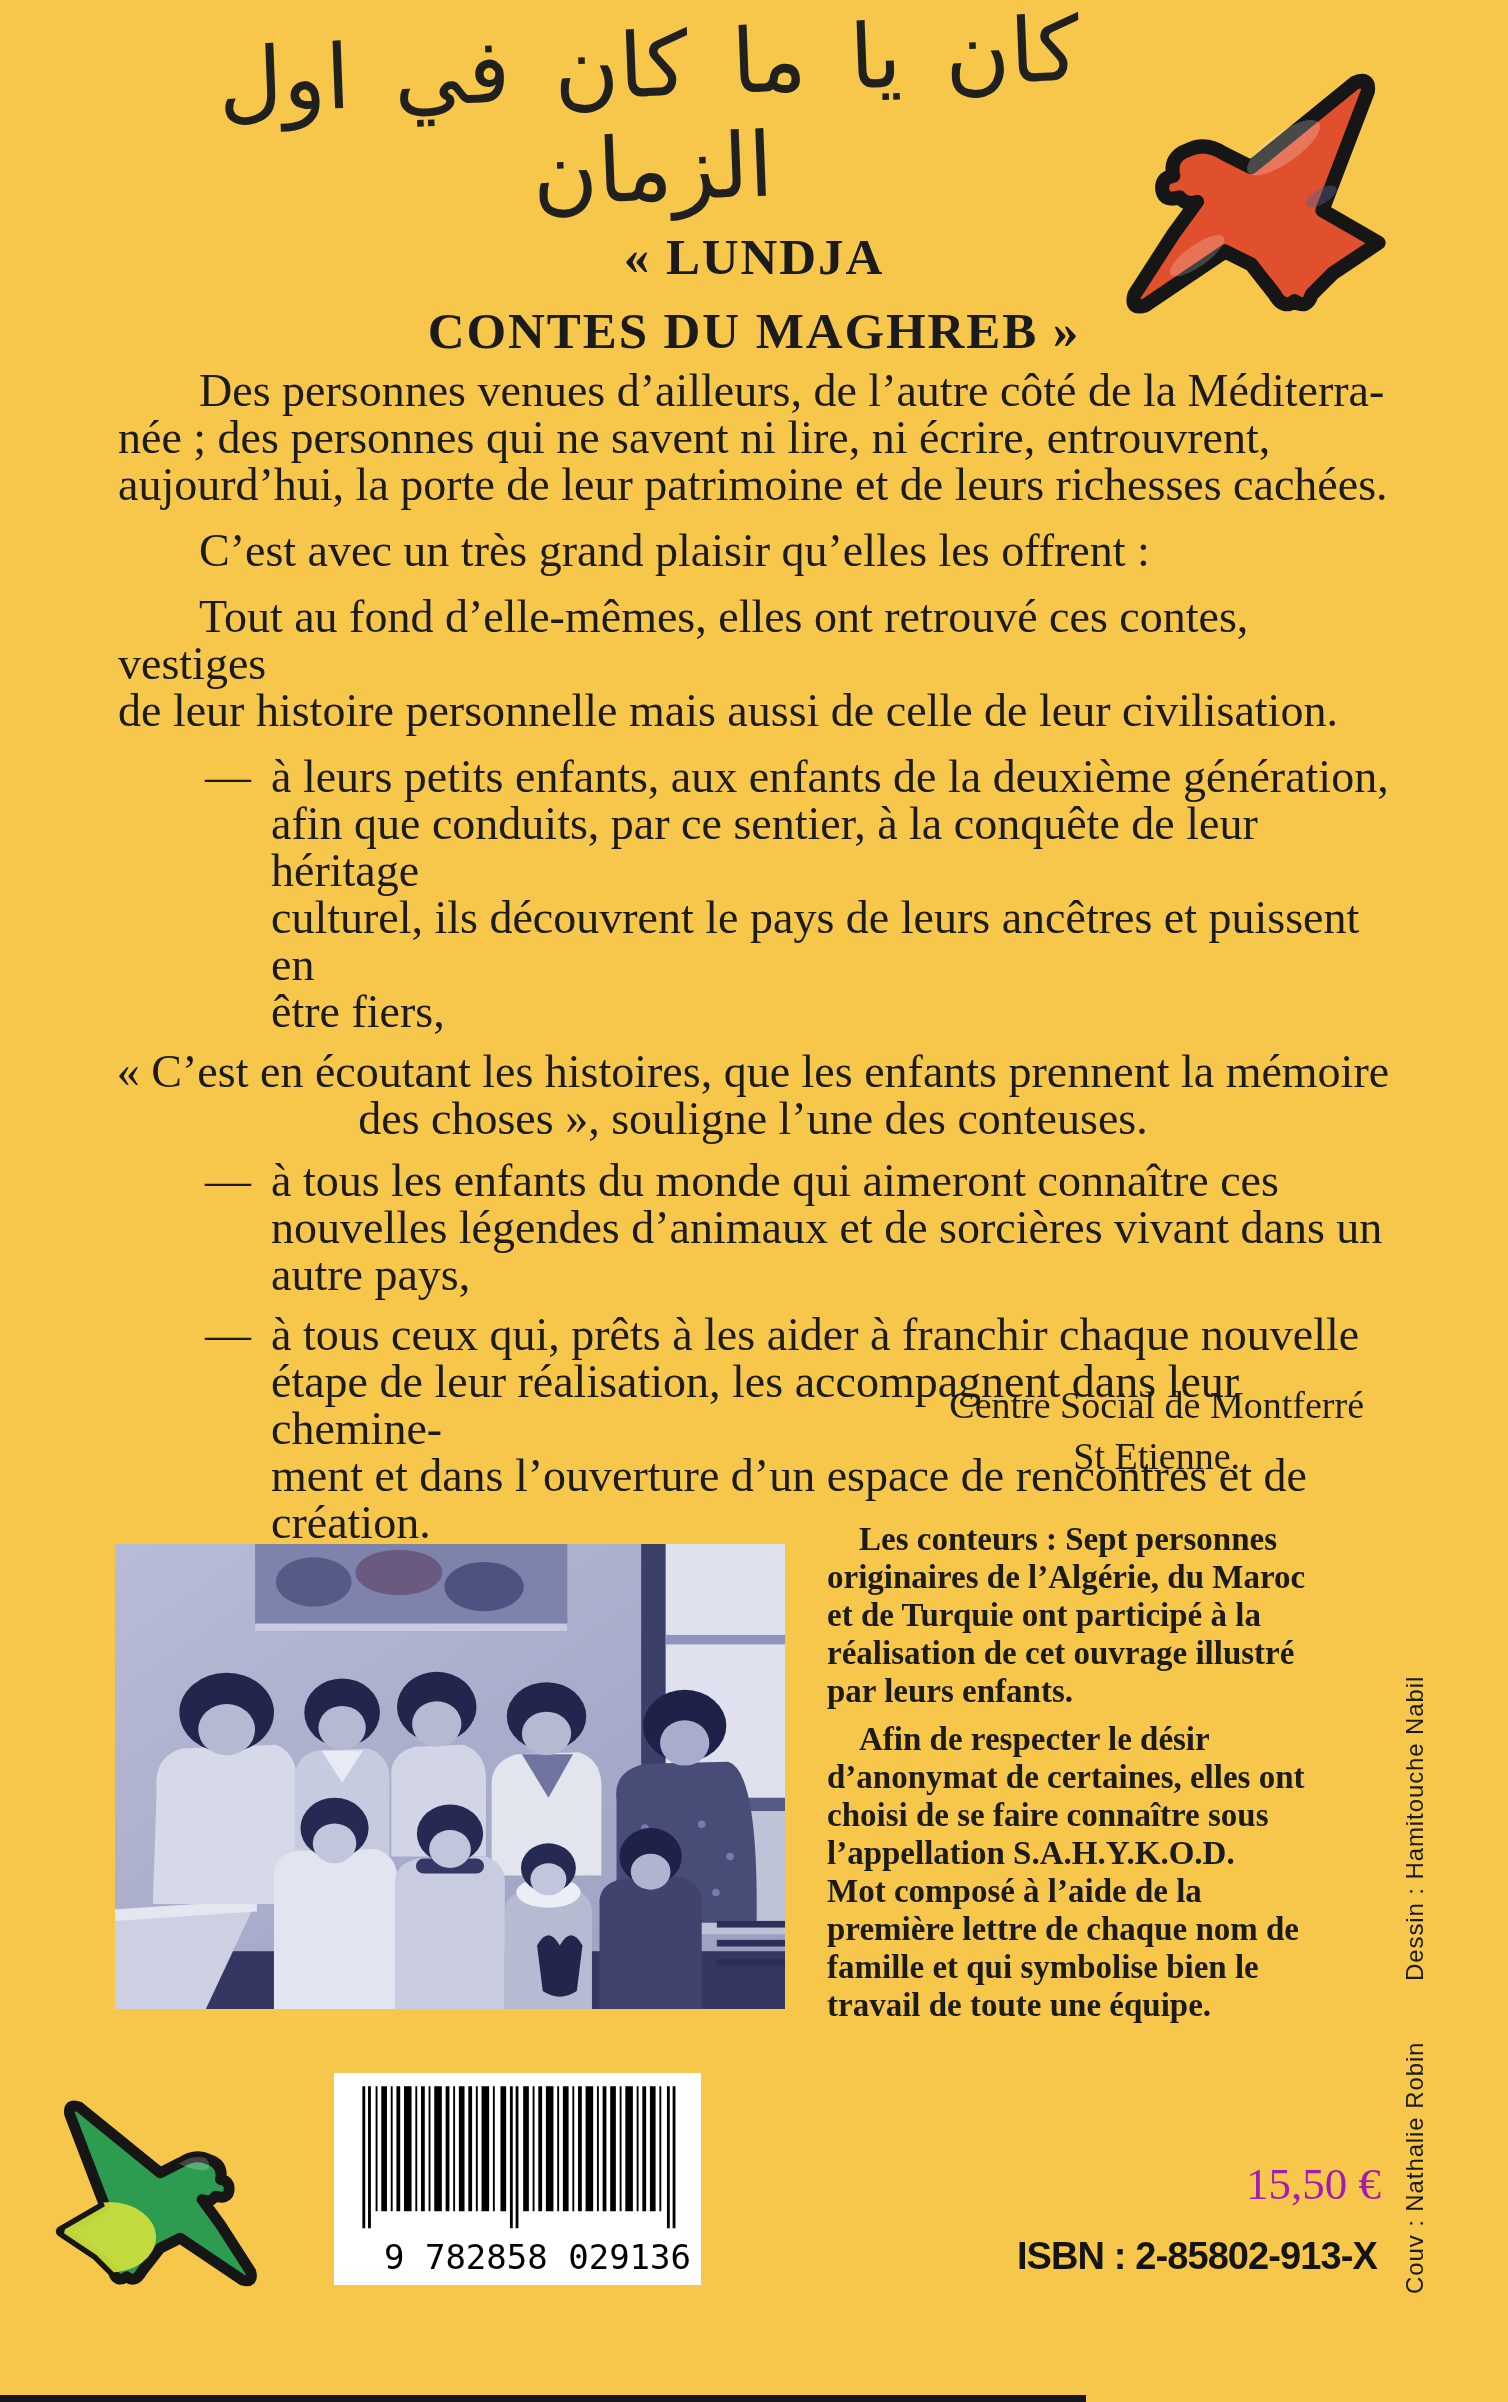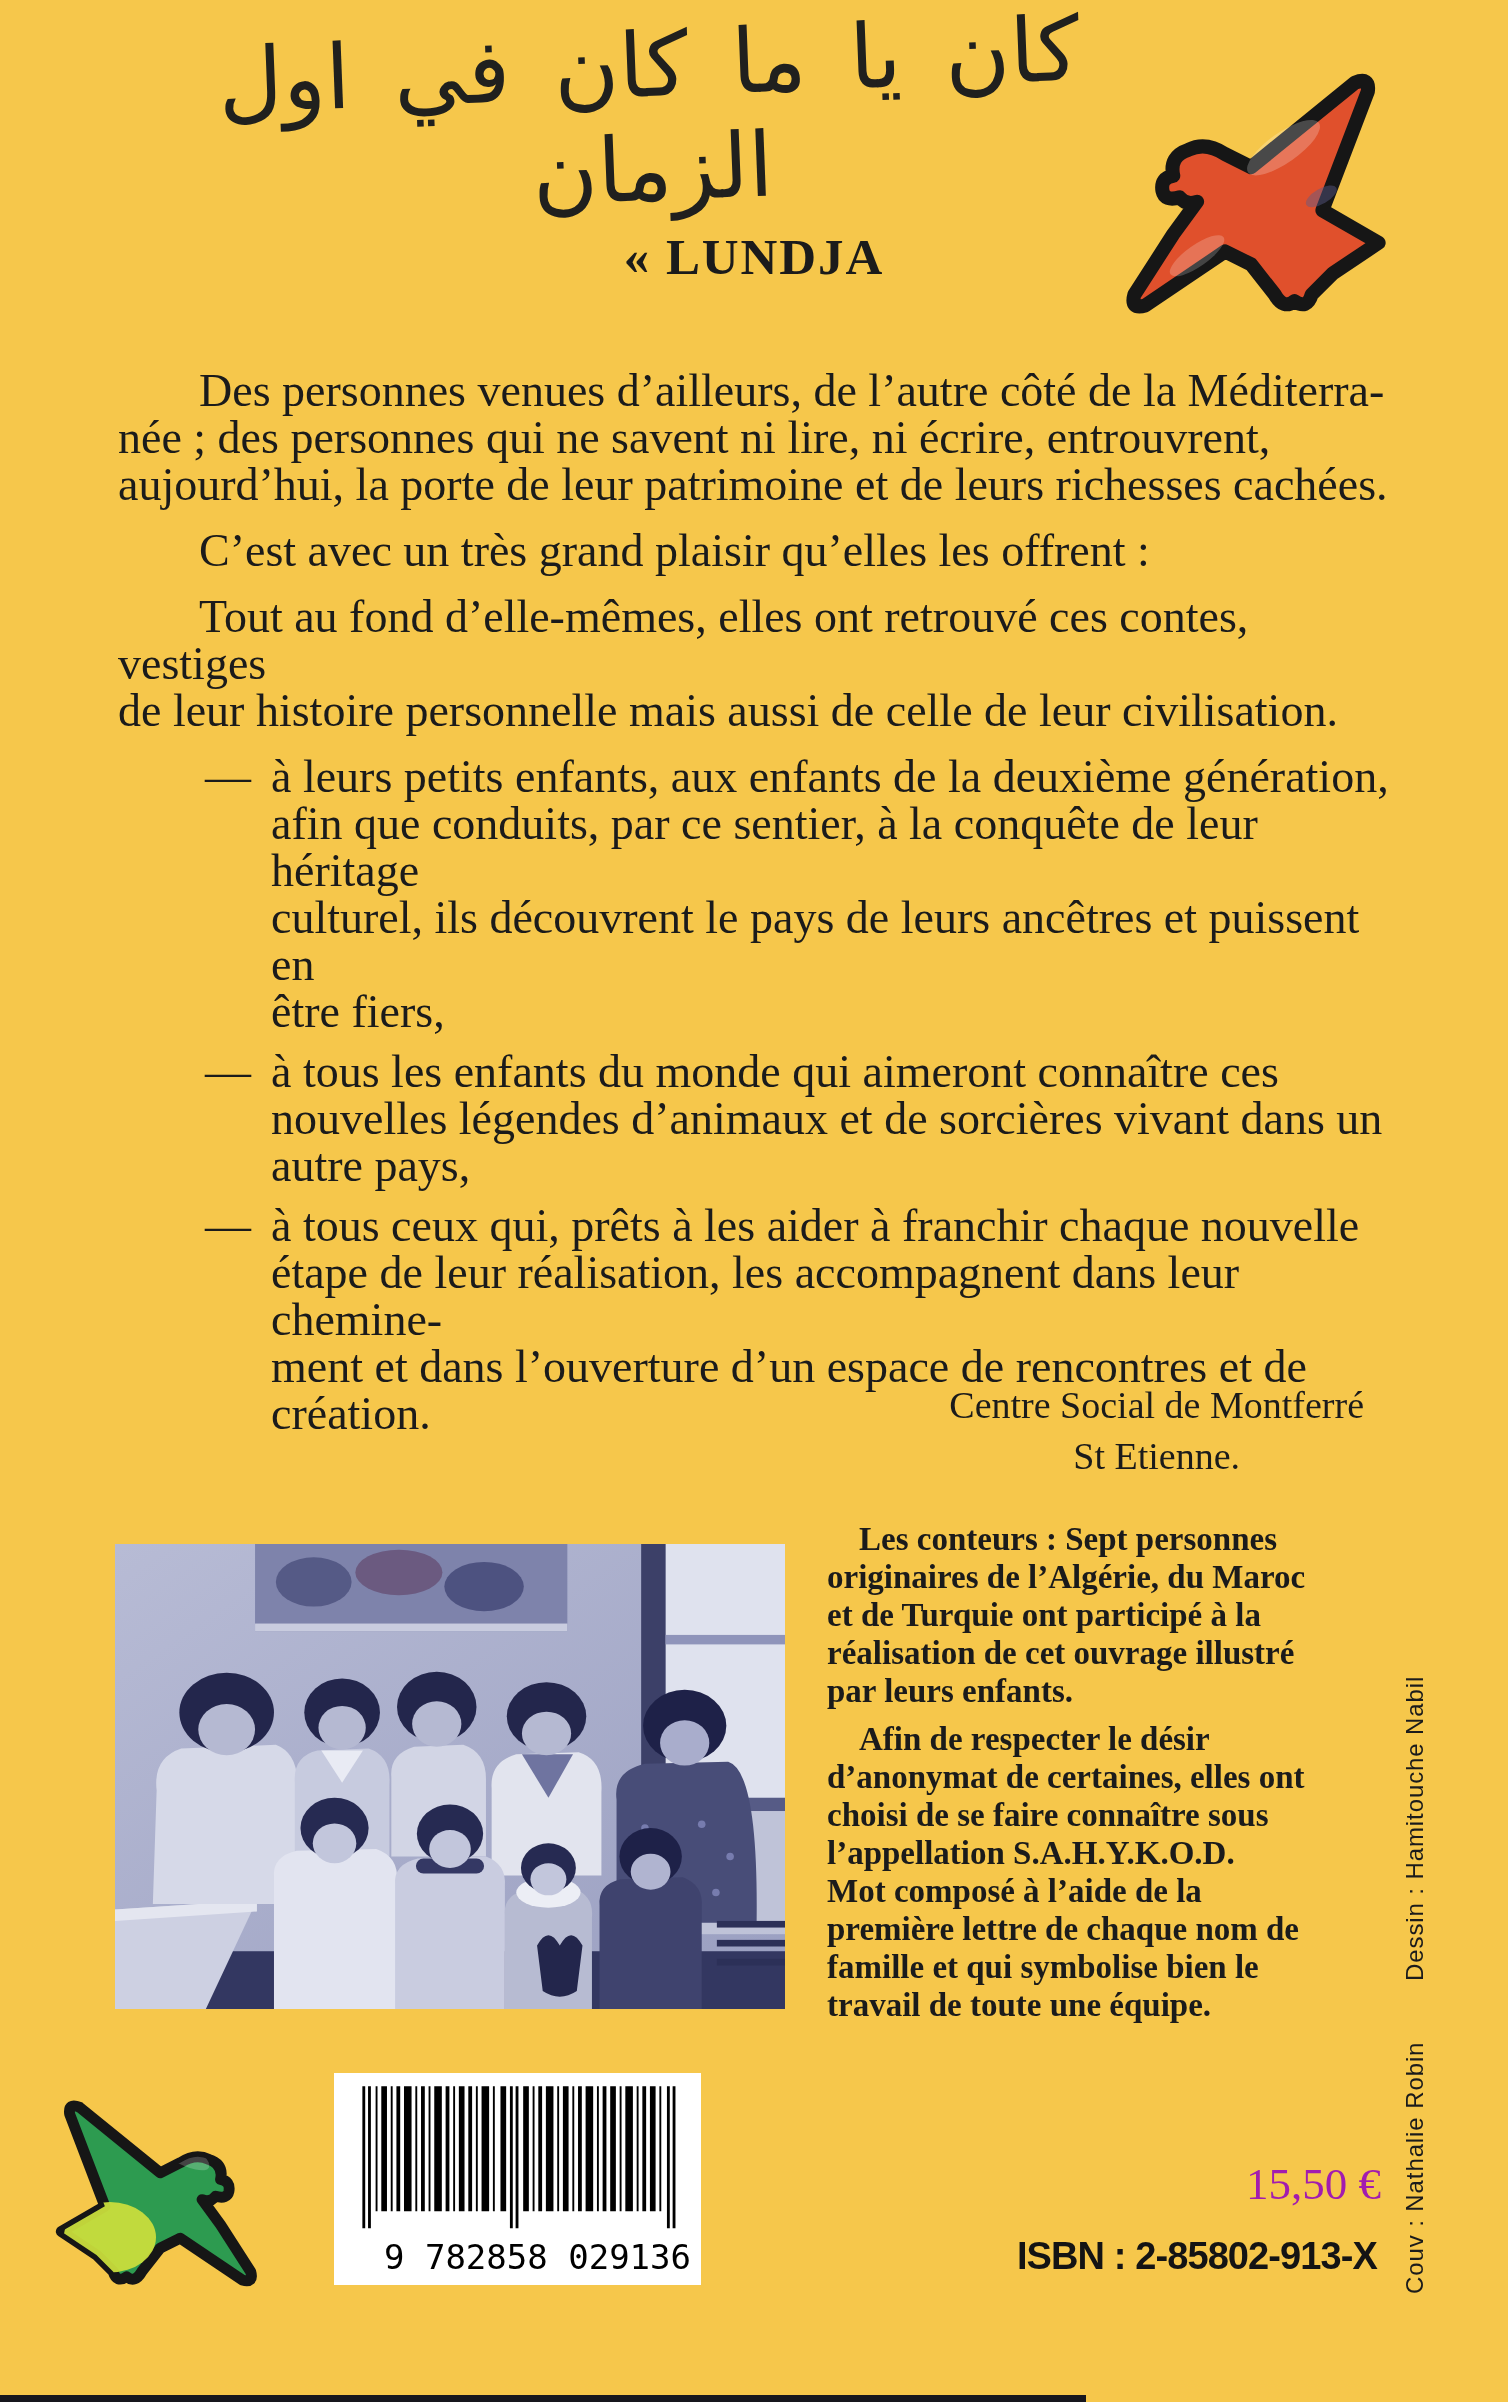--- a/index.html
+++ b/index.html
@@ -80,36 +80,39 @@
 
   <svg class="red-bird" viewBox="0 0 250 235">
     <path d="M62 72 Q44 78 48 96 Q36 98 38 110 Q40 120 54 116 Q60 124 70 120 L48 150 L12 206 Q8 220 22 216 L96 166 L120 178 L142 206 Q150 220 160 212 Q172 220 176 206 L196 186 L238 158 L186 128 L228 18 Q230 4 216 10 L120 88 L96 76 Q78 64 62 72 Z" stroke="#161616" stroke-width="13" stroke-linejoin="round" fill="#e0502c"></path>
     <ellipse cx="150" cy="70" rx="40" ry="14" fill="#ffffff" opacity="0.22" transform="rotate(-35 150 70)"></ellipse>
     <ellipse cx="70" cy="170" rx="30" ry="10" fill="#ffffff" opacity="0.2" transform="rotate(-35 70 170)"></ellipse>
     <ellipse cx="185" cy="115" rx="16" ry="7" fill="#5a5a8a" opacity="0.45" transform="rotate(-30 185 115)"></ellipse>
   </svg>
 
   <div class="title">
     <div>« LUNDJA</div>
+    <div>CONTES DU MAGHREB »</div>
   </div>
 
   <div class="main-text">
     <p class="indent">Des personnes venues d’ailleurs, de l’autre côté de la Méditerra-
 née ; des personnes qui ne savent ni lire, ni écrire, entrouvrent,
 aujourd’hui, la porte de leur patrimoine et de leurs richesses cachées.</p>
     <p class="indent">C’est avec un très grand plaisir qu’elles les offrent :</p>
     <p class="indent">Tout au fond d’elle-mêmes, elles ont retrouvé ces contes, vestiges
 de leur histoire personnelle mais aussi de celle de leur civilisation.</p>
     <div class="bullet">
       <span class="dash">—</span>
       <span class="btext">à leurs petits enfants, aux enfants de la deuxième génération,
 afin que conduits, par ce sentier, à la conquête de leur héritage
 culturel, ils découvrent le pays de leurs ancêtres et puissent en
 être fiers,</span>
     </div>
+    <p class="quote">« C’est en écoutant les histoires, que les enfants prennent la mémoire
+des choses », souligne l’une des conteuses.</p>
     <div class="bullet">
       <span class="dash">—</span>
       <span class="btext">à tous les enfants du monde qui aimeront connaître ces
 nouvelles légendes d’animaux et de sorcières vivant dans un
 autre pays,</span>
     </div>
     <div class="bullet">
       <span class="dash">—</span>
       <span class="btext">à tous ceux qui, prêts à les aider à franchir chaque nouvelle
 étape de leur réalisation, les accompagnent dans leur chemine-

